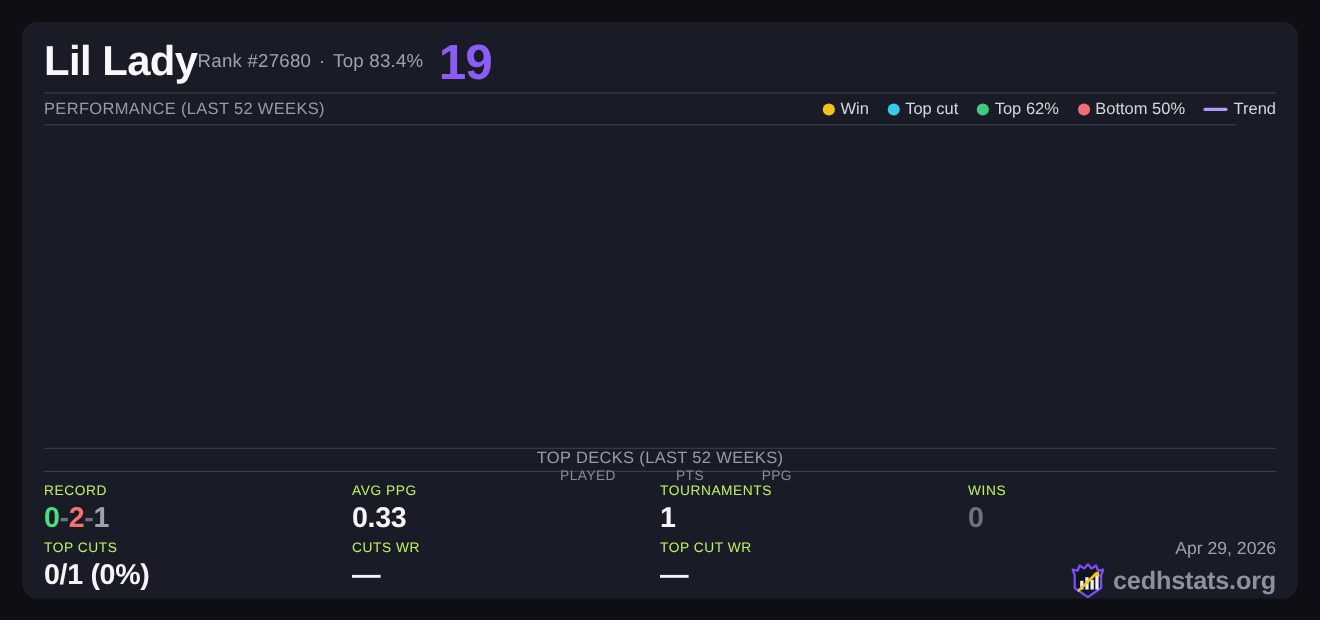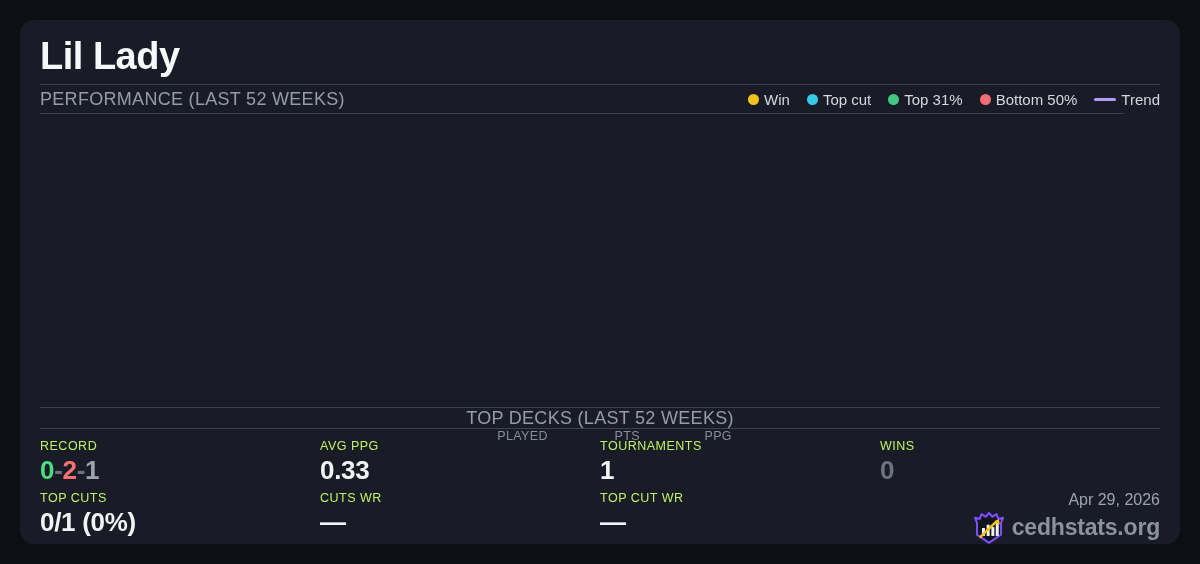--- a/index.html
+++ b/index.html
@@ -31,39 +31,39 @@
   .hdr-right { display: flex; align-items: center; gap: 14px; }
   .rank-line { font-size: 17px; color: #9ca3af; font-weight: 500; letter-spacing: 0.2px; }
   .rank-sep { margin: 0 7px; color: #9ca3af; }
   .score { font-size: 45px; font-weight: 700; line-height: 1; letter-spacing: -1px; }
   
   .perf-row {
     height: 28px;
     display: flex; align-items: center; justify-content: space-between;
   }
   .section-label {
-    font-size: 18px; color: #959ca8; letter-spacing: 0.3px; font-weight: 400;
+    font-size: 15px; color: #959ca8; letter-spacing: 0.3px; font-weight: 400;
   }
   .legend { display: flex; align-items: center; gap: 17px; }
   .legend-item { display: flex; align-items: center; gap: 5px; }
   .legend-label { font-size: 15px; color: #d3d7de; }
   .dot { width: 11px; height: 11px; border-radius: 50%; }
   .trend-swatch { width: 22px; height: 3px; border-radius: 2px; }
   .divider-narrow { width: 1084px; height: 1px; background: #3a4151; }
   .divider-full { width: 1120px; height: 1px; background: #3a4151; }
   
   .chart-area { height: 293px; }
   
   .decks-row {
     height: 21px;
     display: flex; align-items: center; justify-content: space-between;
     border-bottom: 1px solid #3a4151;
     flex-direction: column;
   }
-  .decks-cols { display: flex; gap: 12px; }
+  .decks-cols { display: flex; }
   .decks-col {
     width: 80px; text-align: right;
     font-size: 12.5px; color: #878e9a; letter-spacing: 0.4px;
   }
   
   .stats {
     margin-top: 10px;
     display: grid;
     grid-template-columns: repeat(4, 280px);
     row-gap: 5px;
@@ -86,36 +86,40 @@
   .brand-row { display: flex; align-items: center; gap: 8px; }
   .brand-text { font-size: 23px; font-weight: 700; color: #8b919d; letter-spacing: -0.2px; }
 </style>
 </head>
 <body>
 
 <div class="card">
 
   <div class="hdr">
     <div class="title">Lil Lady</div>
+    <div class="hdr-right">
+      <div class="rank-line"><span>Rank #27680</span><span class="rank-sep">·</span><span>Top 83.4%</span></div>
+      <div class="score" style="color: rgb(139, 92, 246);">19</div>
+    </div>
   </div>
 
   <div class="perf-row">
     <div class="section-label">PERFORMANCE (LAST 52 WEEKS)</div>
     <div class="legend">
       <div class="legend-item">
         <span class="dot" style="background-color: rgb(240, 196, 28);"></span>
         <span class="legend-label">Win</span>
       </div>
       <div class="legend-item">
         <span class="dot" style="background-color: rgb(53, 203, 232);"></span>
         <span class="legend-label">Top cut</span>
       </div>
       <div class="legend-item">
         <span class="dot" style="background-color: rgb(65, 201, 131);"></span>
-        <span class="legend-label">Top 31%</span>
+        <span class="legend-label">Top 62%</span>
       </div>
       <div class="legend-item">
         <span class="dot" style="background-color: rgb(242, 109, 117);"></span>
         <span class="legend-label">Bottom 50%</span>
       </div>
       <div class="legend-item">
         <span class="trend-swatch" style="background-color: rgb(180, 154, 252);"></span>
         <span class="legend-label">Trend</span>
       </div>
     </div>

